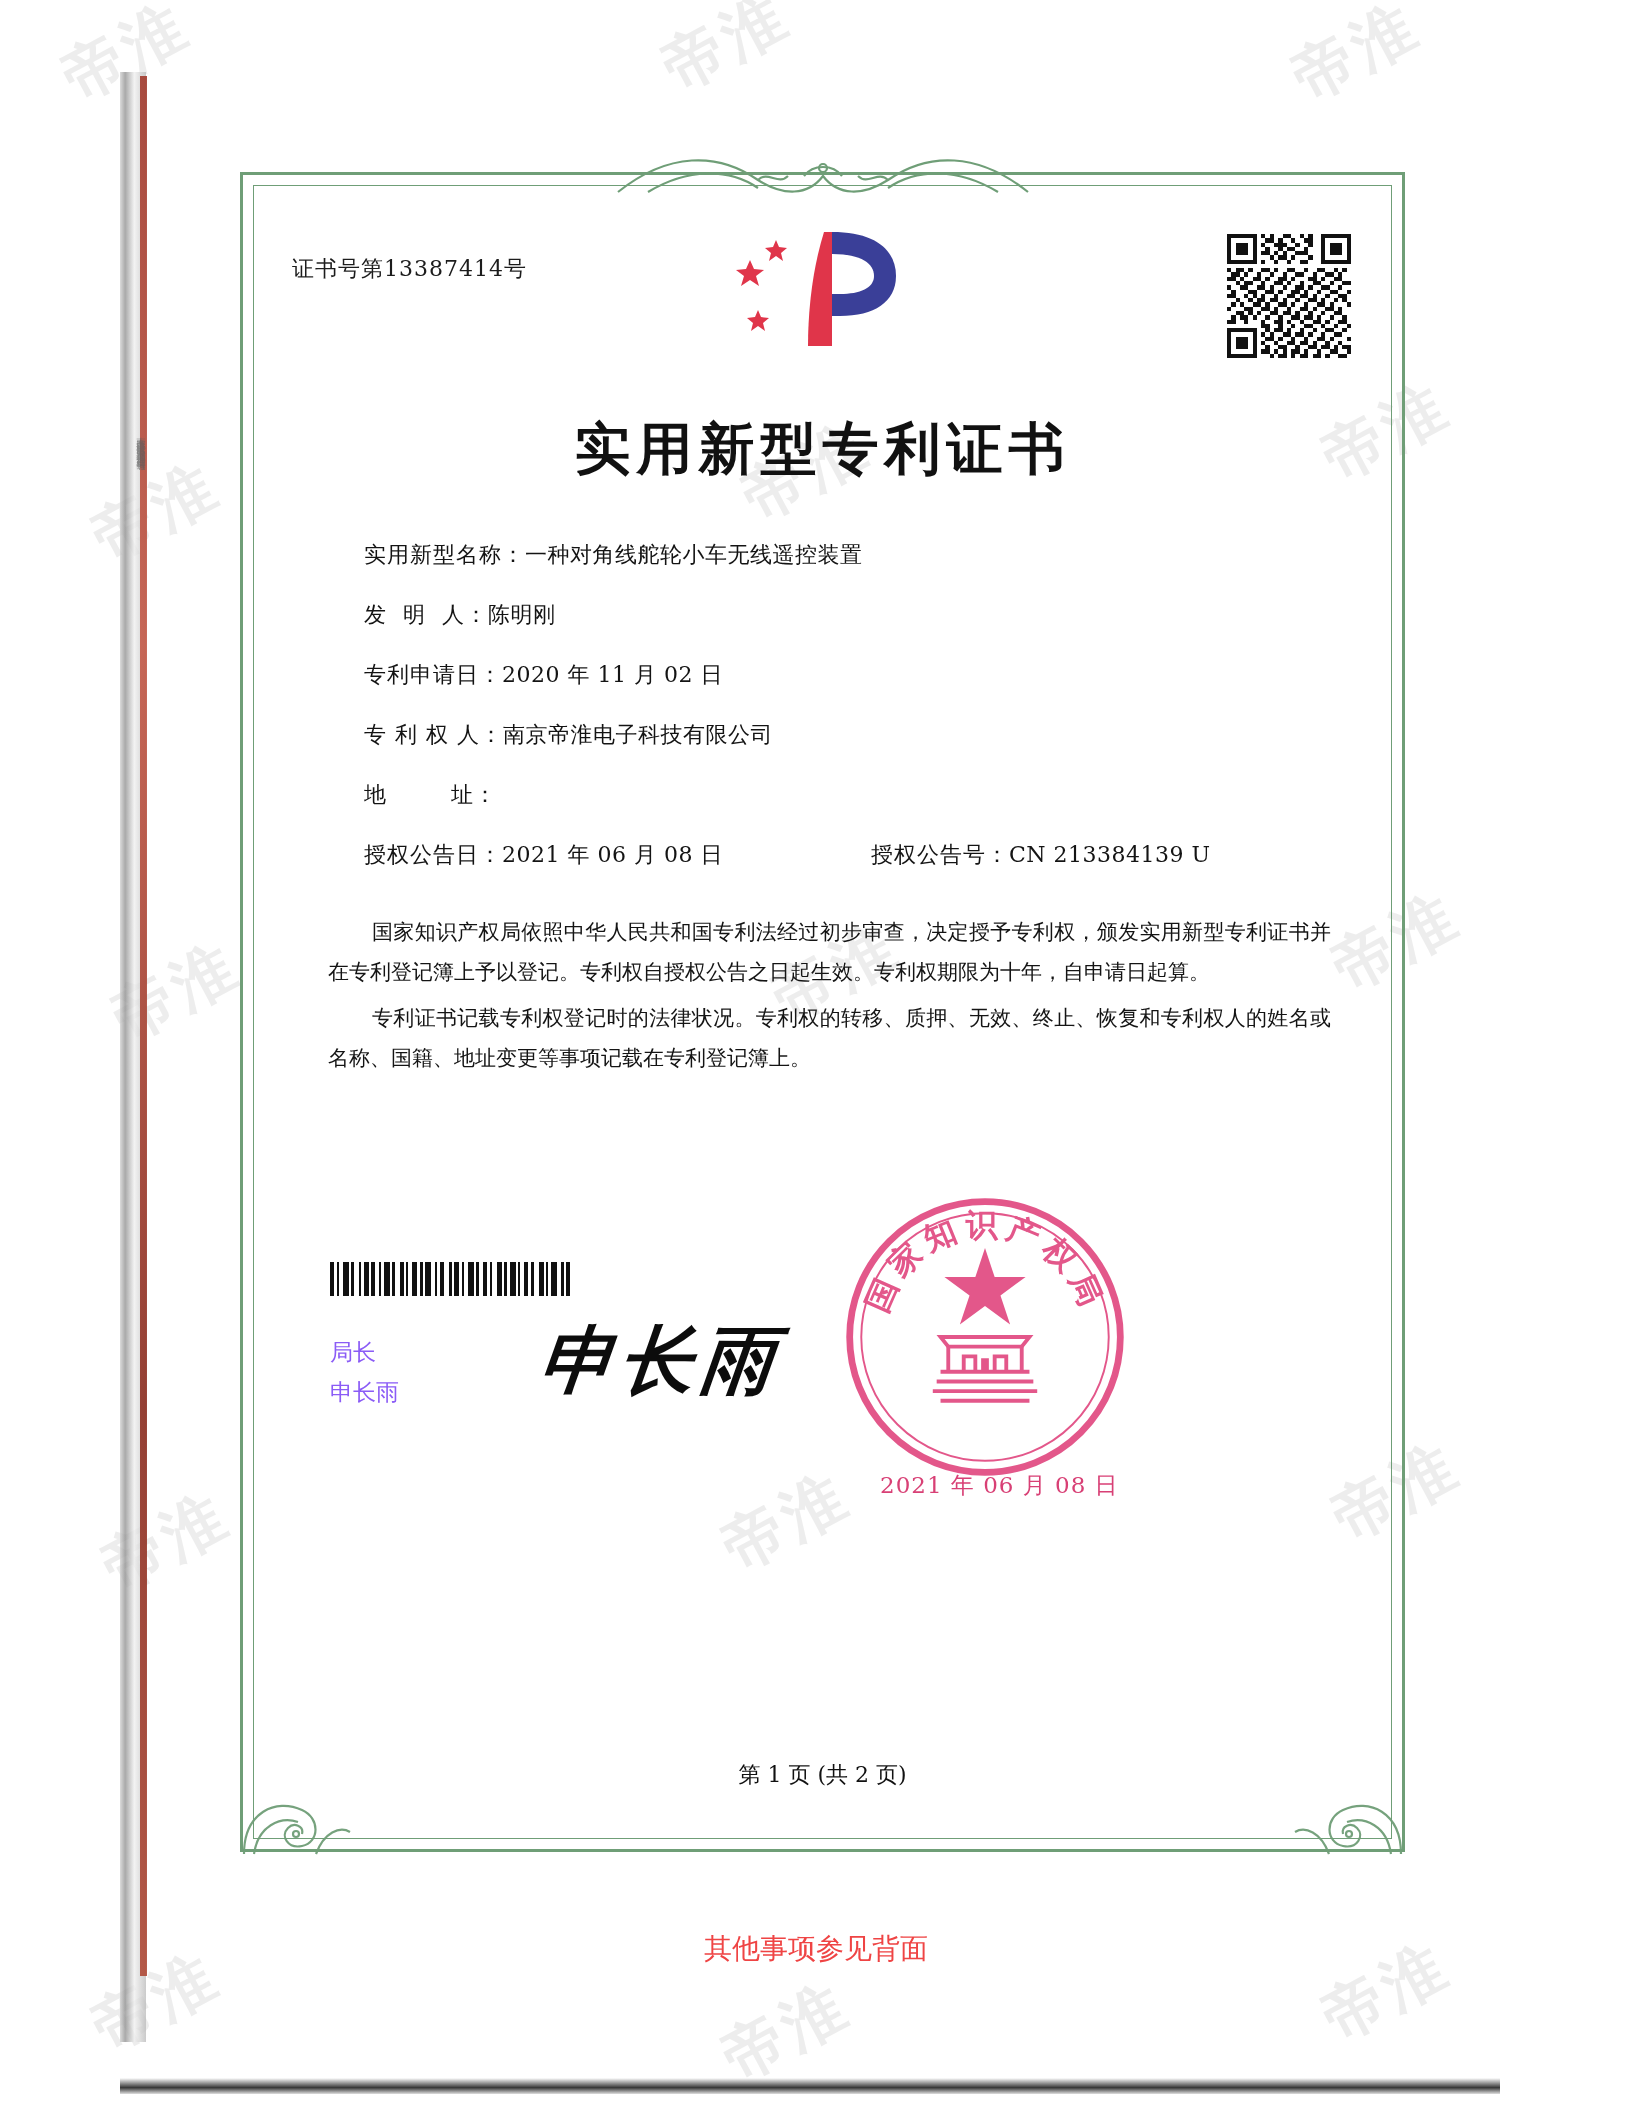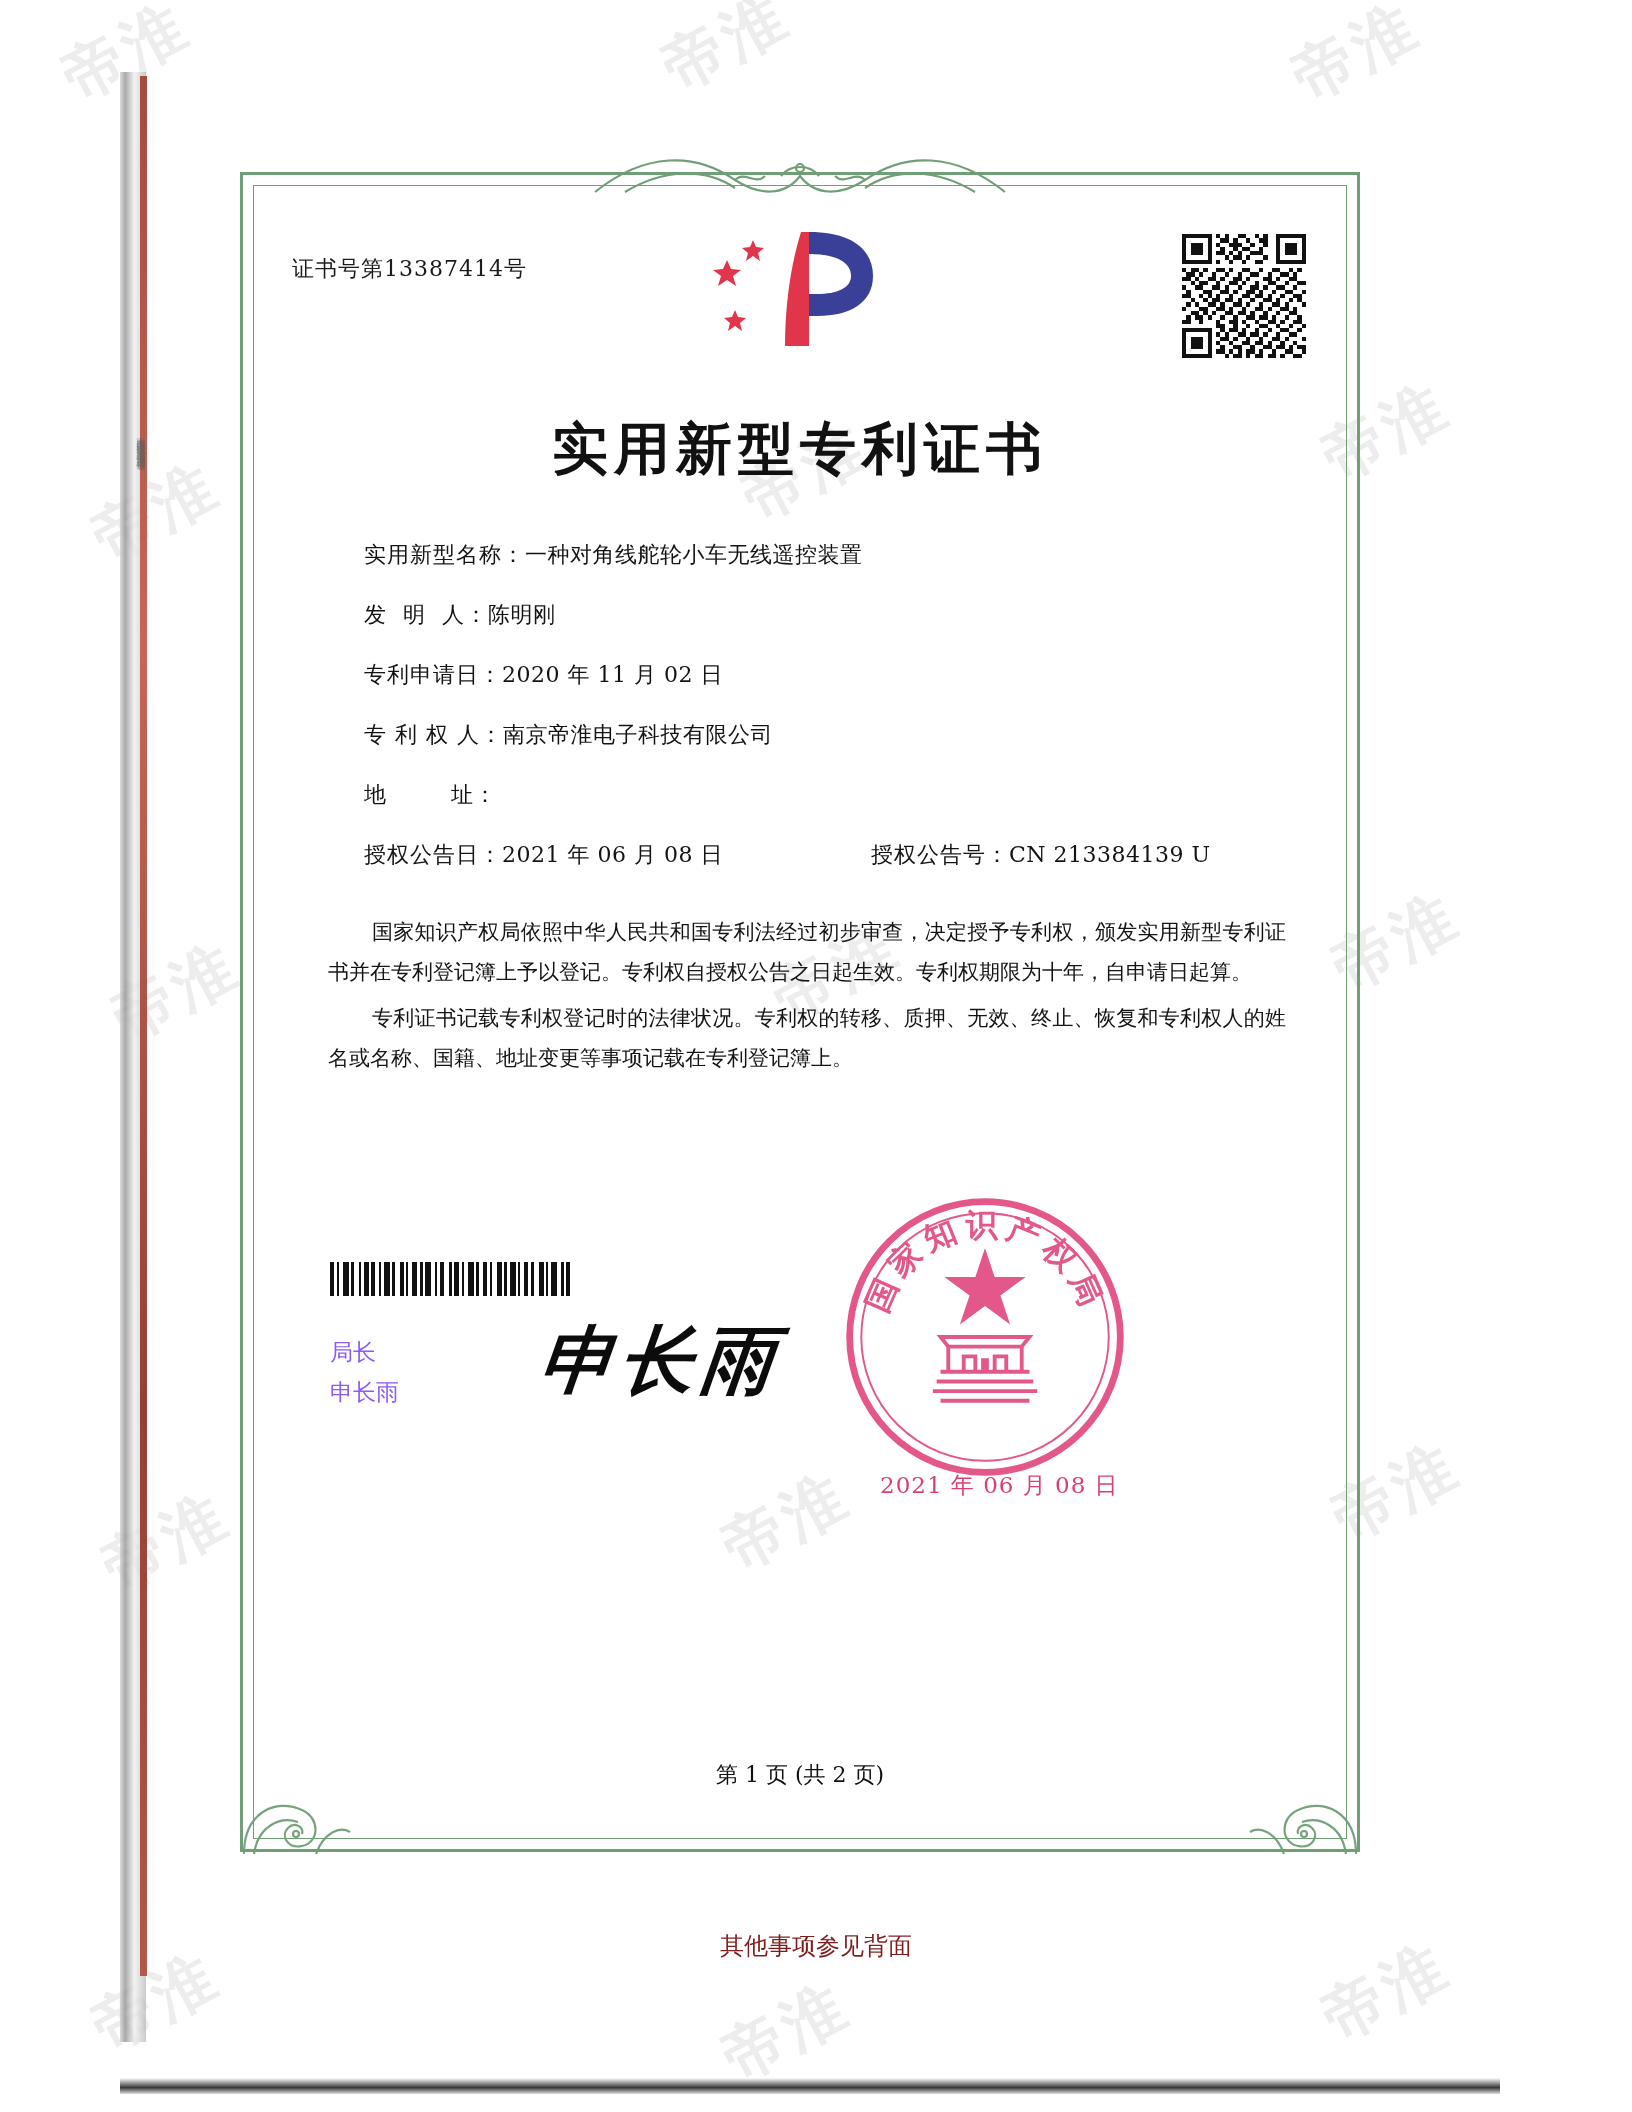--- a/index.html
+++ b/index.html
@@ -81,20 +81,21 @@
   }
 
   
   .cert {
     position: absolute;
     left: 240px;
     top: 172px;
     width: 1120px;
     height: 1680px;
     z-index: 4;
+    padding-left: 45px;
   }
   .frame-outer {
     position: absolute;
     inset: 0;
     border: 3px solid #6f9e77;
   }
   .frame-inner {
     position: absolute;
     left: 13px; top: 13px; right: 13px; bottom: 13px;
     border: 1px solid #6f9e77;
@@ -275,23 +276,23 @@
     font-size: 22px;
     font-family: "DejaVu Serif", serif;
     color: #111;
   }
   .back-note {
     position: absolute;
     left: 0;
     right: 0;
     top: 1930px;
     text-align: center;
-    font-size: 24px;
+    font-size: 28px;
     font-family: Liberation Mono, monospace;
-    color: #7f1d1d;
+    color: #ef4444;
     z-index: 5;
   }
 </style>
 </head>
 <body>
 
 <div class="watermark-layer">
   <div class="wm" style="left:60px;  top:10px;">帝淮</div>
   <div class="wm" style="left:660px; top:0px;">帝淮</div>
   <div class="wm" style="left:1290px;top:10px;">帝淮</div>

